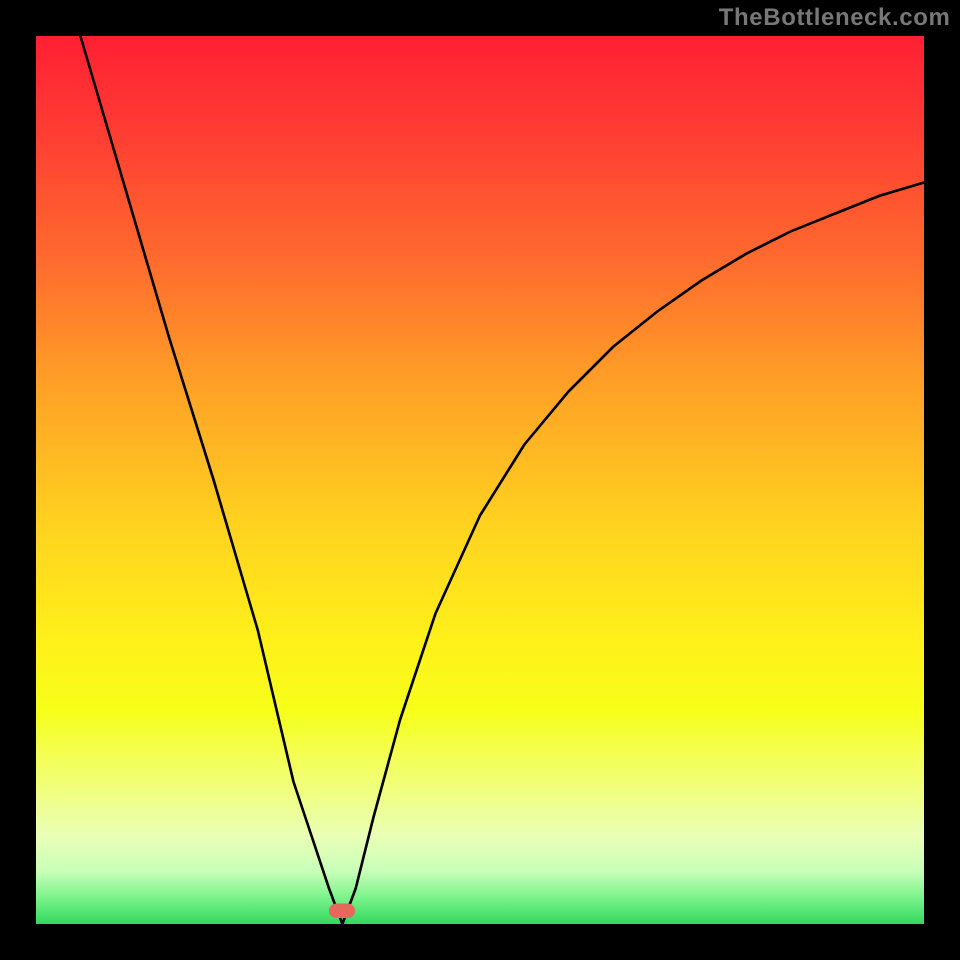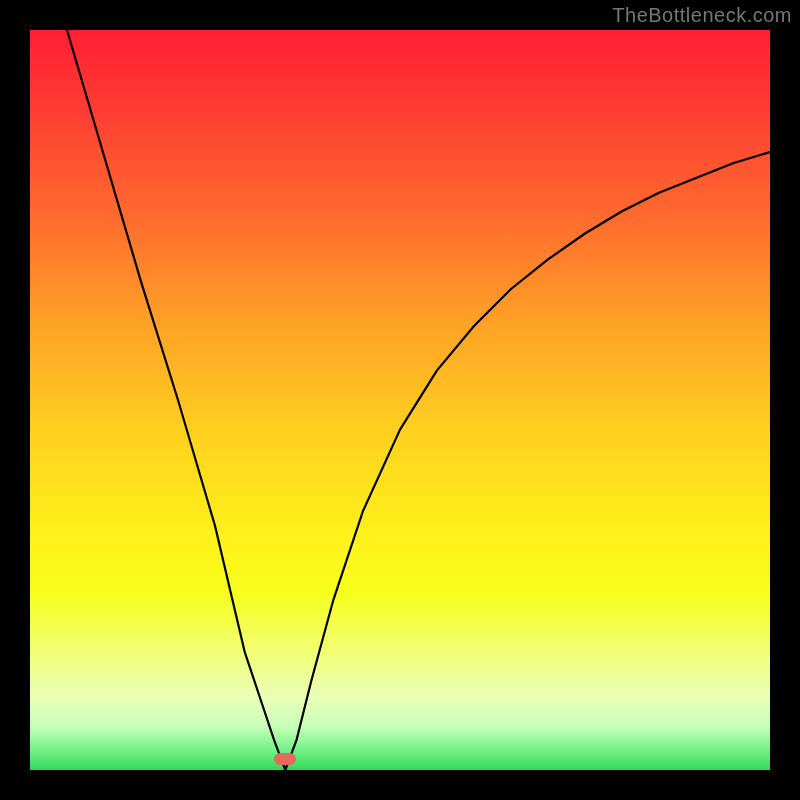--- a/index.html
+++ b/index.html
@@ -46,21 +46,21 @@
     height: 740px;
     overflow: visible;
   }
   .watermark {
     position: absolute;
     top: 4px;
     right: 8px;
     color: #777;
     font-size: 20px;
     letter-spacing: 0.5px;
-    font-weight: 400;
+    font-weight: 700;
     user-select: none;
   }
   .marker {
     position: absolute;
     height: 12px;
     border-radius: 6px;
     background: #e4695c;
   }
 </style>
 </head>

